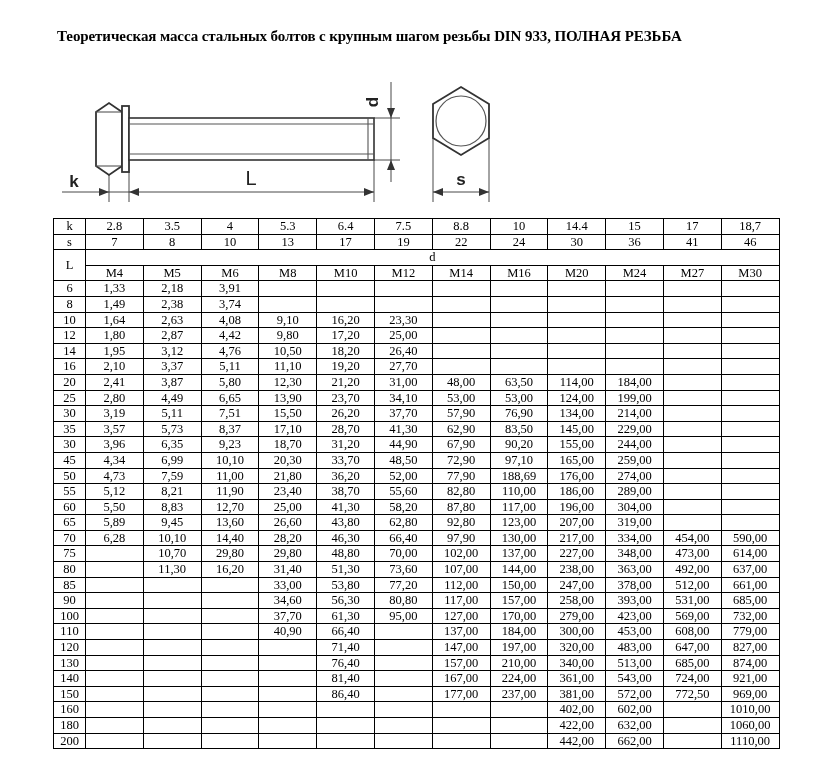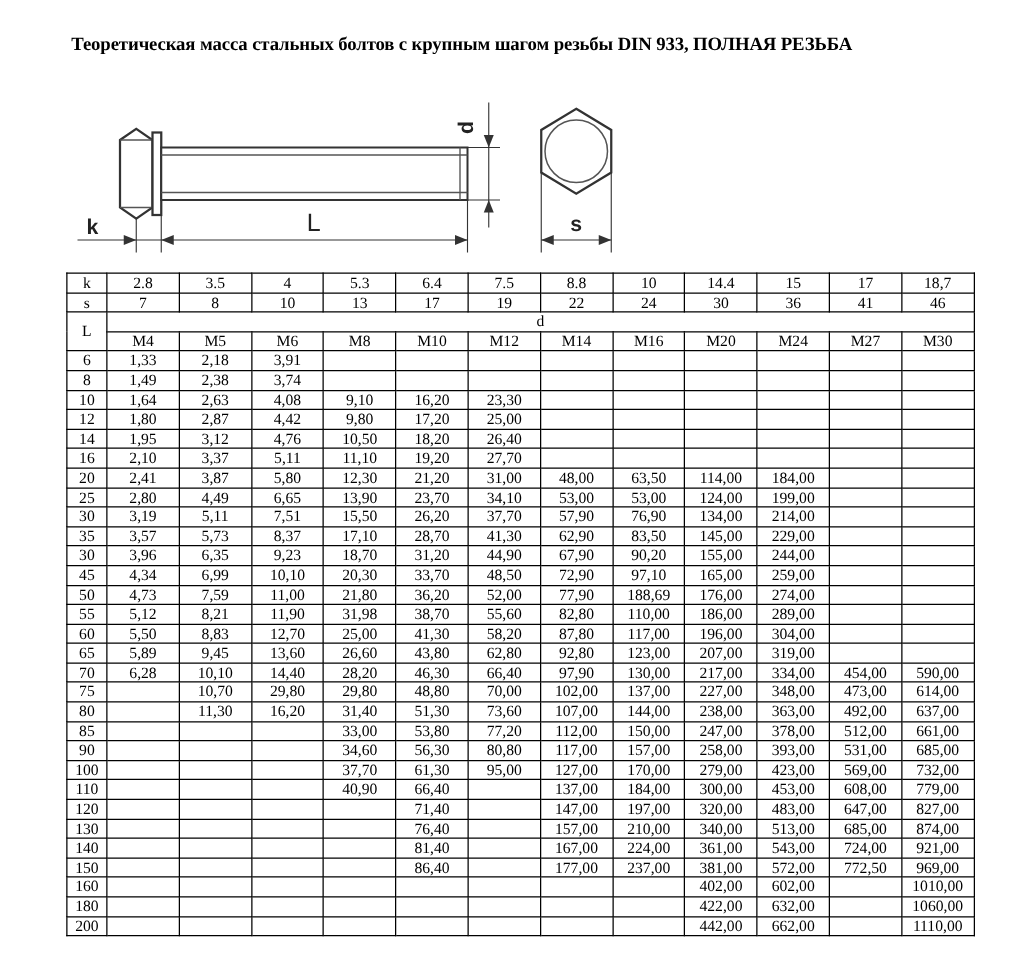--- a/index.html
+++ b/index.html
@@ -419,21 +419,21 @@
         <td>176,00</td>
         <td>274,00</td>
         <td class="empty"></td>
         <td class="empty"></td>
       </tr>
       <tr>
         <td class="row-label">55</td>
         <td>5,12</td>
         <td>8,21</td>
         <td>11,90</td>
-        <td>31,98</td>
+        <td>23,40</td>
         <td>38,70</td>
         <td>55,60</td>
         <td>82,80</td>
         <td>110,00</td>
         <td>186,00</td>
         <td>289,00</td>
         <td class="empty"></td>
         <td class="empty"></td>
       </tr>
       <tr>

